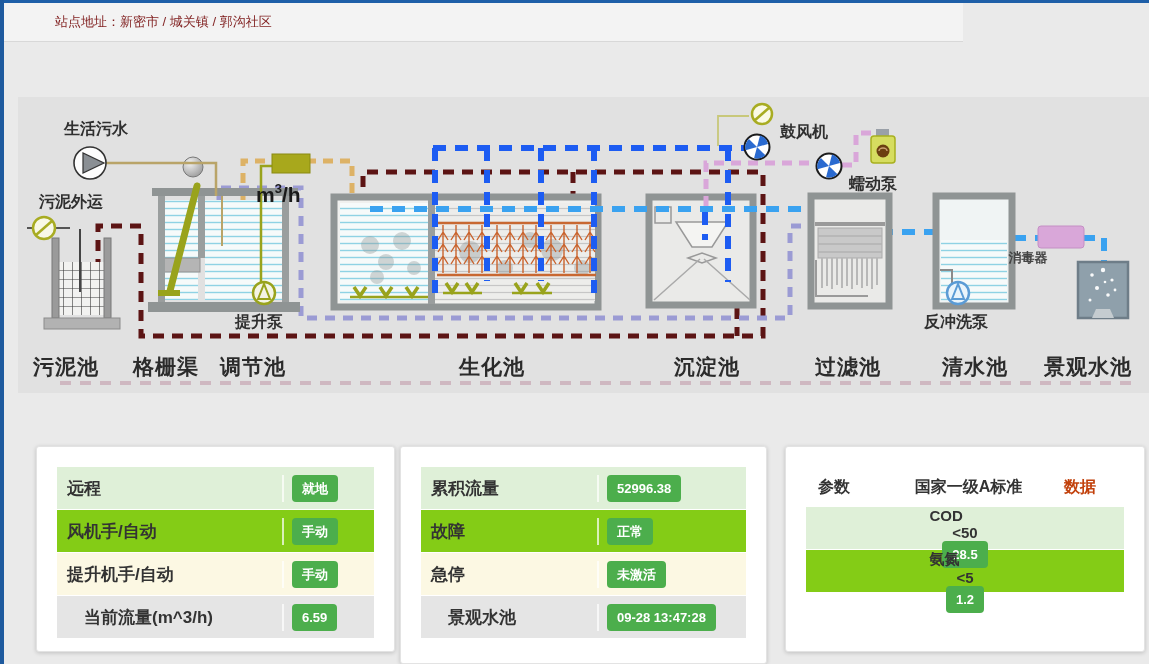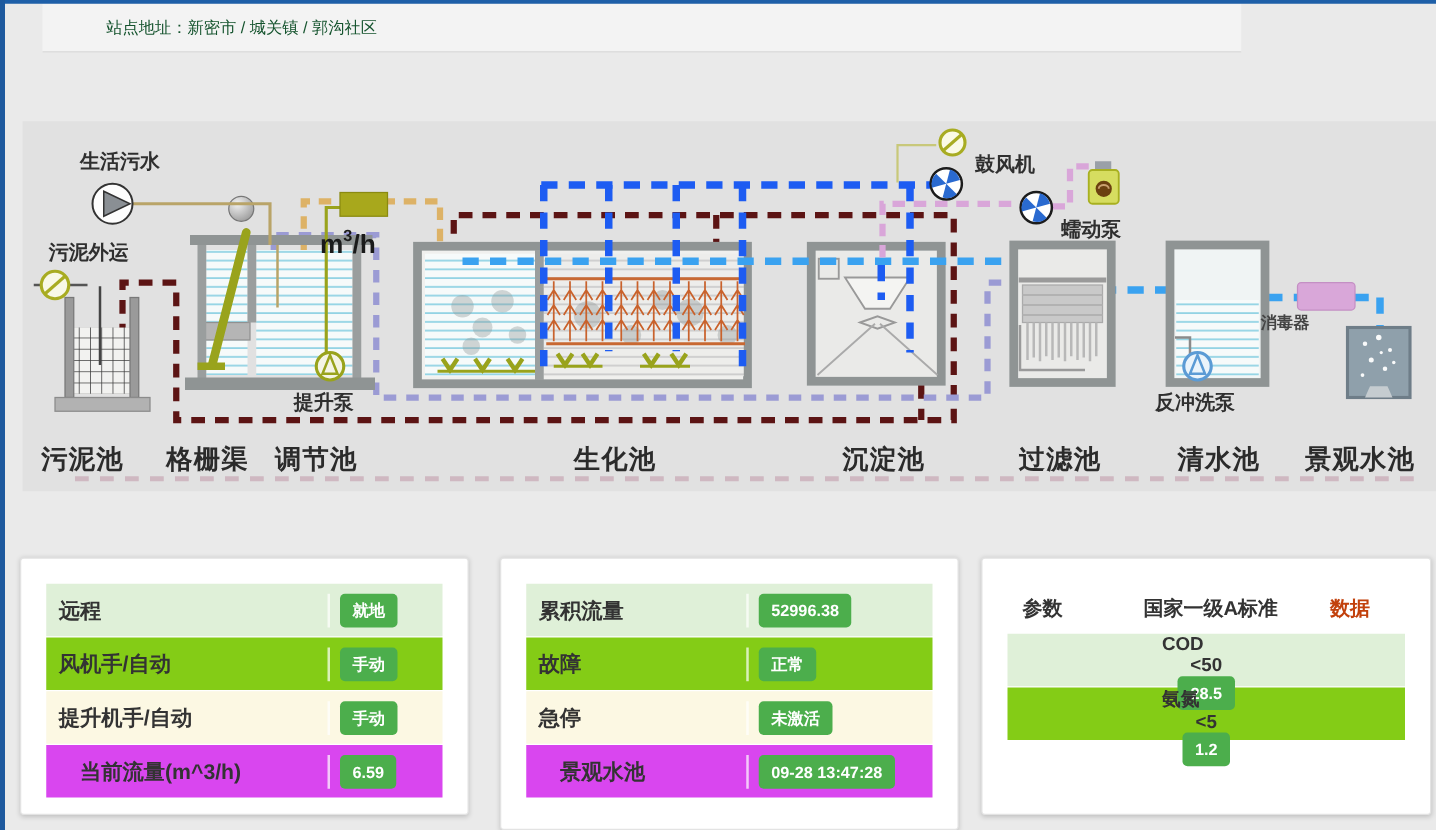--- a/index.html
+++ b/index.html
@@ -8,56 +8,56 @@
     position:relative;
     font-family:"Liberation Sans","DejaVu Sans",sans-serif;
     background:#eaeaea;
   }
   .top-strip { position:absolute; left:0; top:0; width:1149px; height:3px; background:#1e5fa8; z-index:9; }
   .left-border { position:absolute; left:0; top:0; width:4px; height:664px; background:#1e5a9e; z-index:9; }
   .header-bar {
     position:absolute; left:4px; top:3px; width:959px; height:39px;
     background:#f3f3f3; border-bottom:1px solid #d8d8d8;
     display:flex; align-items:center; padding-left:51px;
-    font-size:13px; color:#14532d;margin-left:30px;
+    font-size:13px; color:#7f1d1d;
   }
   .diagram-band {
     position:absolute; left:18px; top:97px; width:1131px; height:296px;
     background:#e1e1e1;
   }
   .diagram-band svg { display:block; }
   svg text { font-family:"Liberation Sans","DejaVu Sans",sans-serif; }
   .tank-label { font-size:21px; font-weight:bold; fill:#2b2b2b; letter-spacing:1px; }
   .equip-label { font-size:16px; font-weight:bold; fill:#2f2f2f; }
   .equip-label-sm { font-size:13px; font-weight:bold; fill:#444; }
   .flow-unit { font-size:21px; font-weight:bold; fill:#1a1a1a; }
 
   .card {
     position:absolute; top:446px; height:206px; background:#fff;
     border:1px solid #e3e3e3; border-radius:3px;
     box-shadow:0 1px 4px rgba(0,0,0,0.18);
     padding:20px;
   }
-  .card-control { left:16px;  width:359px; }
+  .card-control { left:36px;  width:359px; }
   .card-status  { left:400px; width:367px; height:218px; }
   .card-quality { left:785px; width:360px; }
   .stat-row {
     display:flex; align-items:center; height:42px; margin-bottom:1px;
     padding-left:10px;
   }
   .stat-row .lbl { flex:1; font-size:17px; font-weight:bold; color:#333; }
   .stat-row .val {
     width:92px; border-left:2px solid rgba(255,255,255,0.7);
     padding-left:8px; display:flex; align-items:center;
   }
   .card-status .stat-row .val { width:149px; }
   .tone-success { background:#dff0d8; }
   .tone-info    { background:#84cc16; }
   .tone-warning { background:#fcf8e3;gap:48px; }
-  .tone-danger  { background:#d946ef;padding-left:27px; }
+  .tone-danger  { background:#e5e5e5;padding-left:27px; }
   .badge {
     display:inline-block; background:#4cae4c; color:#fff;
     font-size:13px; font-weight:bold; line-height:1;
     padding:7px 10px; border-radius:4px; white-space:nowrap;
   }
   .q-head { display:flex; align-items:center; height:40px; }
   .q-head span { font-size:16px; font-weight:bold; color:#333; }
   .q-row { display:flex; align-items:center; height:42px; margin-bottom:1px;flex-direction:column; }
   .qc1 { width:95px;  padding-left:12px; font-size:15px; font-weight:bold; color:#333; }
   .qc2 { width:135px; text-align:center; font-size:15px; font-weight:bold; color:#333; }

